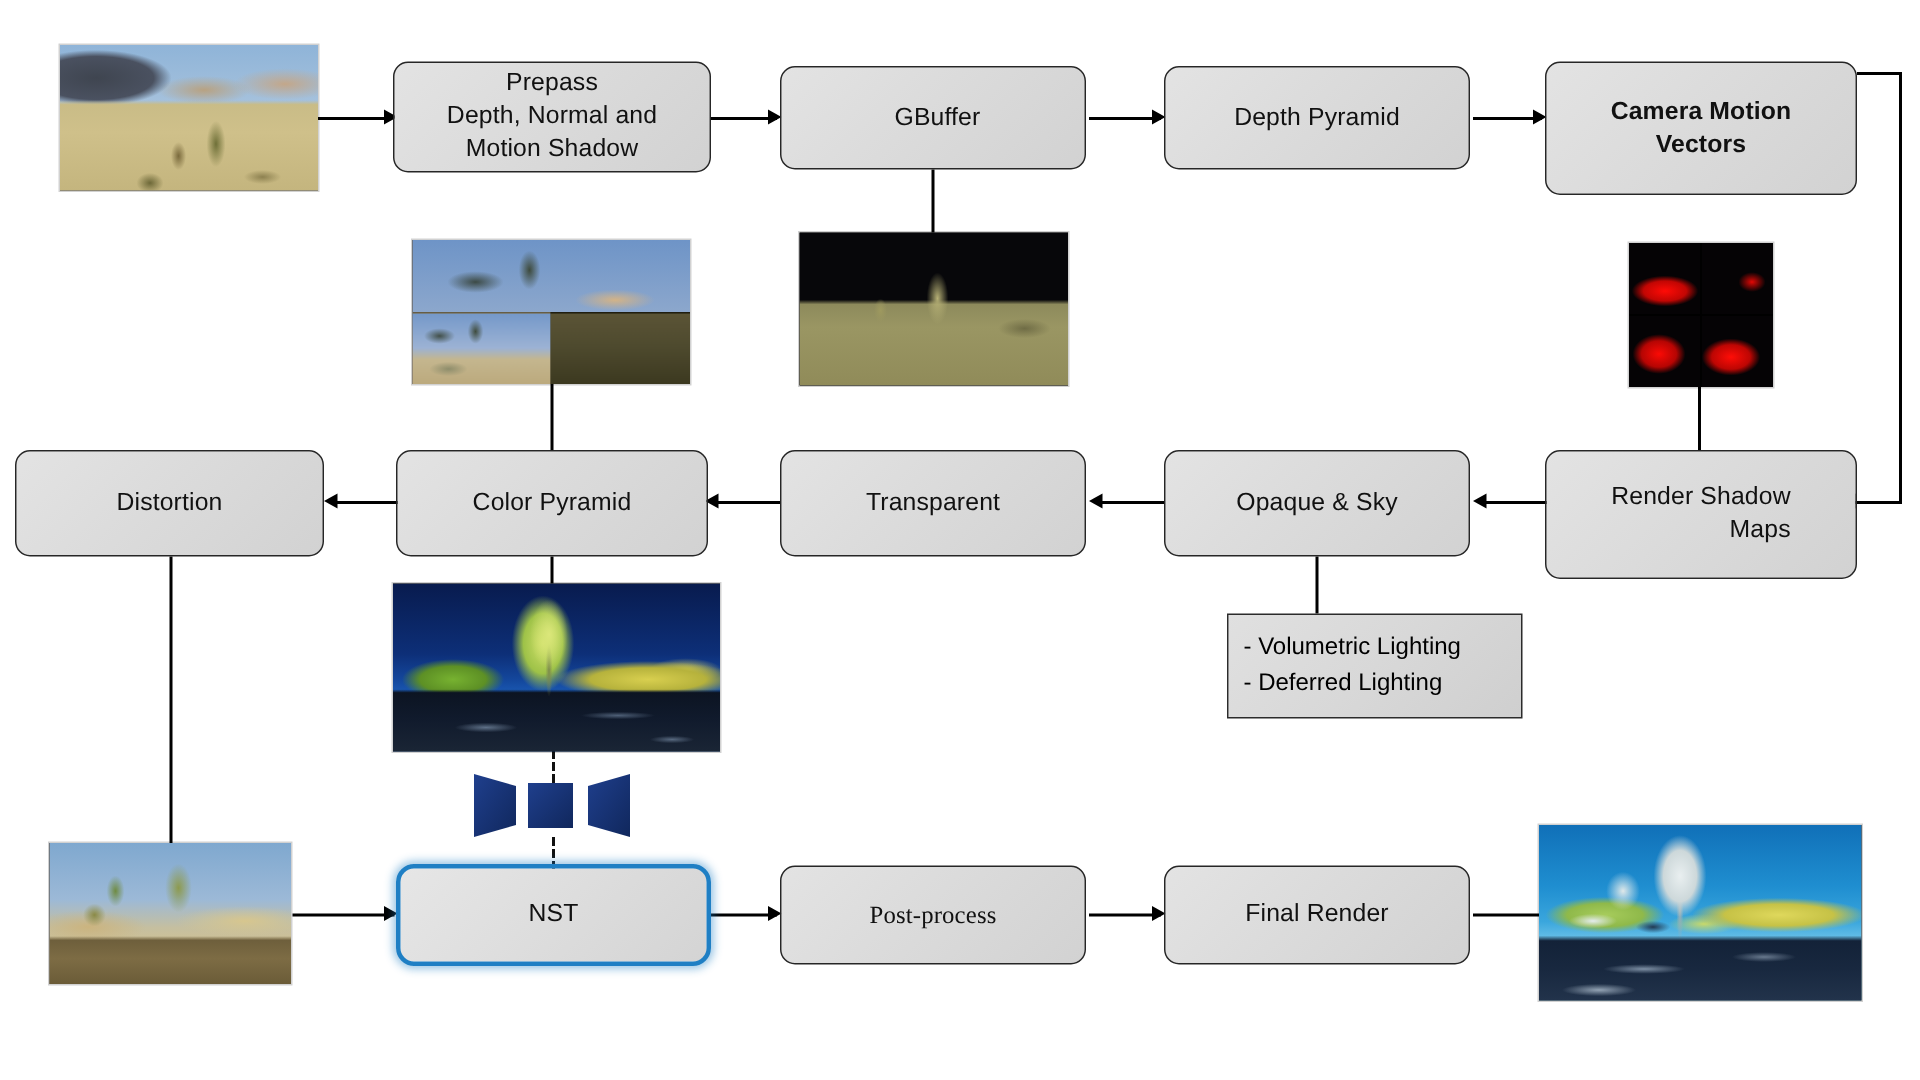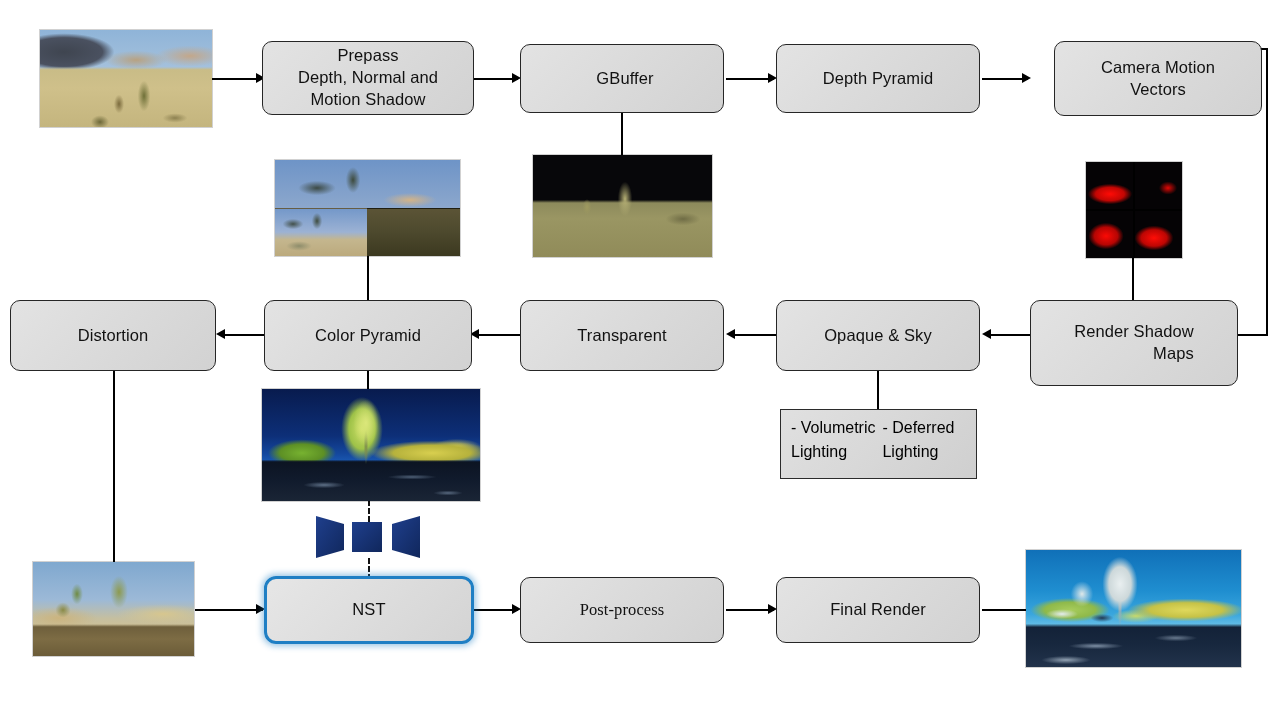--- a/index.html
+++ b/index.html
@@ -33,24 +33,25 @@
     box-shadow:0 0 6px 2px rgba(31,127,196,.45);
     background:linear-gradient(135deg,#e6e6e6 0%,#dedede 45%,#d4d4d4 100%);
   }
   
   .note{
     position:absolute;
     box-sizing:border-box;
     border:1px solid #2b2b2b;
     border-radius:0;
     background:linear-gradient(135deg,#e0e0e0 0%,#d8d8d8 50%,#cfcfcf 100%);
-    display:flex;justify-content:center;
+    display:flex;flex-direction:column;justify-content:center;
     font-size:16px;line-height:1.5;
     padding:6px 10px;
     z-index:5;
+    margin-left:38px;
   }
 
   
   .thumb{
     position:absolute;
     overflow:hidden;
     background:#000;
     z-index:6;
     box-shadow:0 0 0 1px rgba(0,0,0,.18);
   }
@@ -254,21 +255,21 @@
   </div>
 
   <div class="node" style="left:520px;top:44px;width:204px;height:69px;padding-left:12px;">
     <span>GBuffer</span>
   </div>
 
   <div class="node" style="left:776px;top:44px;width:204px;height:69px;">
     <span>Depth Pyramid</span>
   </div>
 
-  <div class="node" style="left:1054px;top:41px;width:208px;height:75px;">
+  <div class="node" style="left:1030px;top:41px;width:208px;height:89px;font-weight:bold;">
     <span>
       <span>Camera Motion</span><br>
       <span>Vectors</span>
     </span>
   </div>
 
   <div class="node" style="left:1030px;top:300px;width:208px;height:86px;text-align:right;">
     <span>
       <span>Render Shadow</span><br>
       <span>Maps</span>

